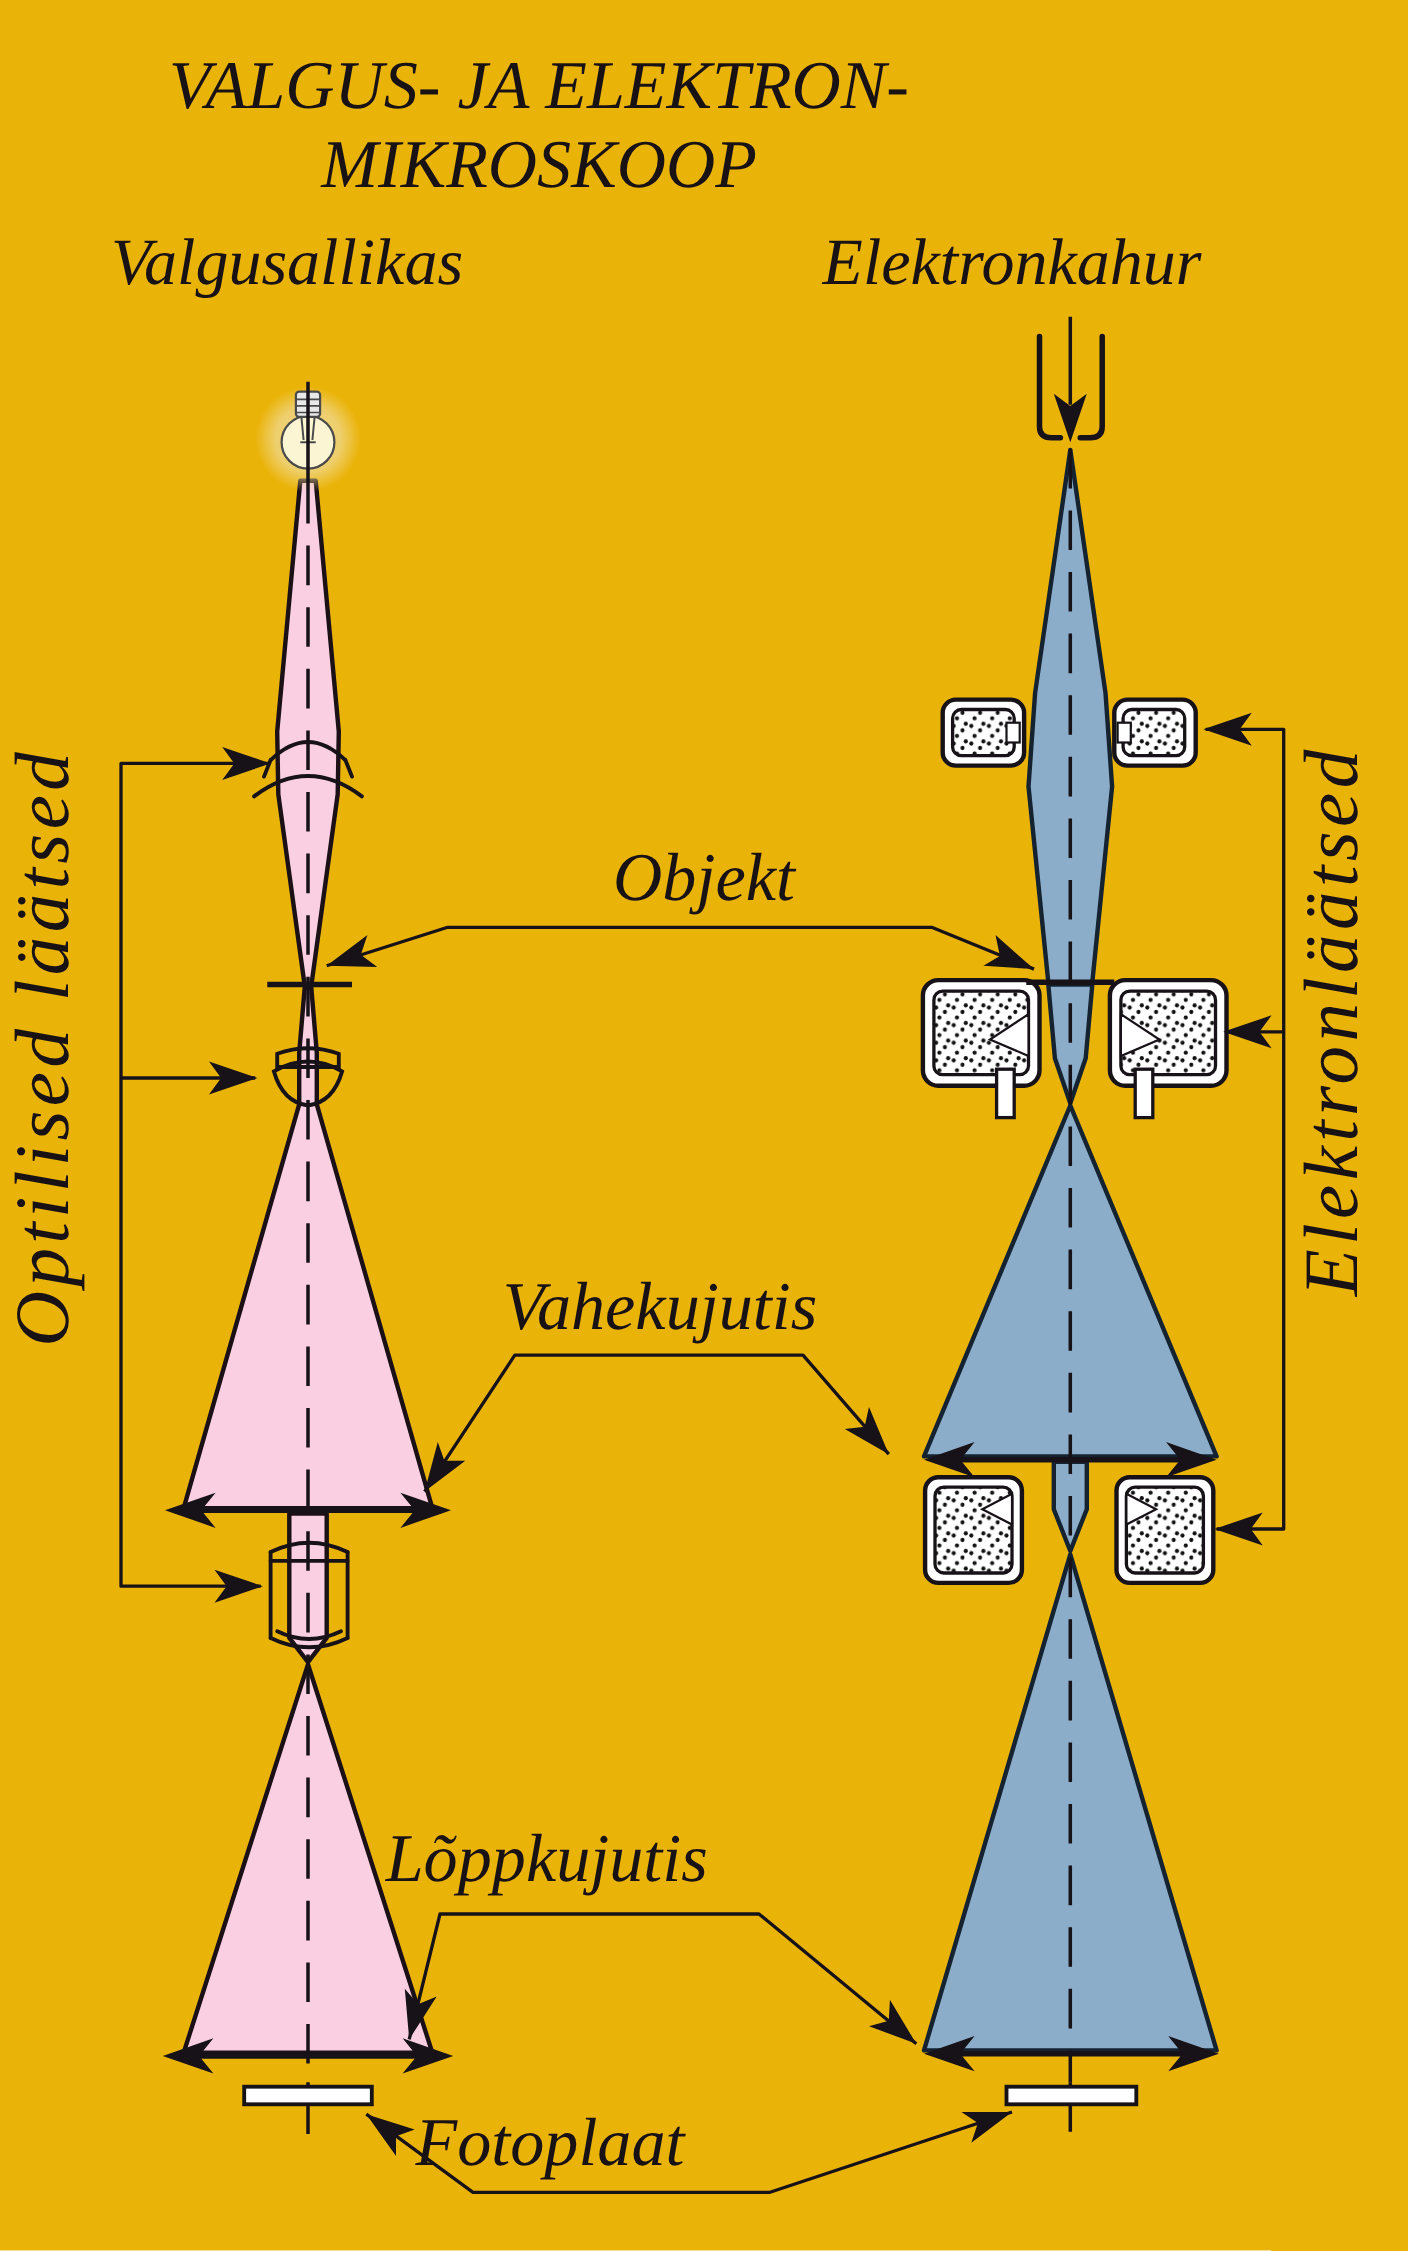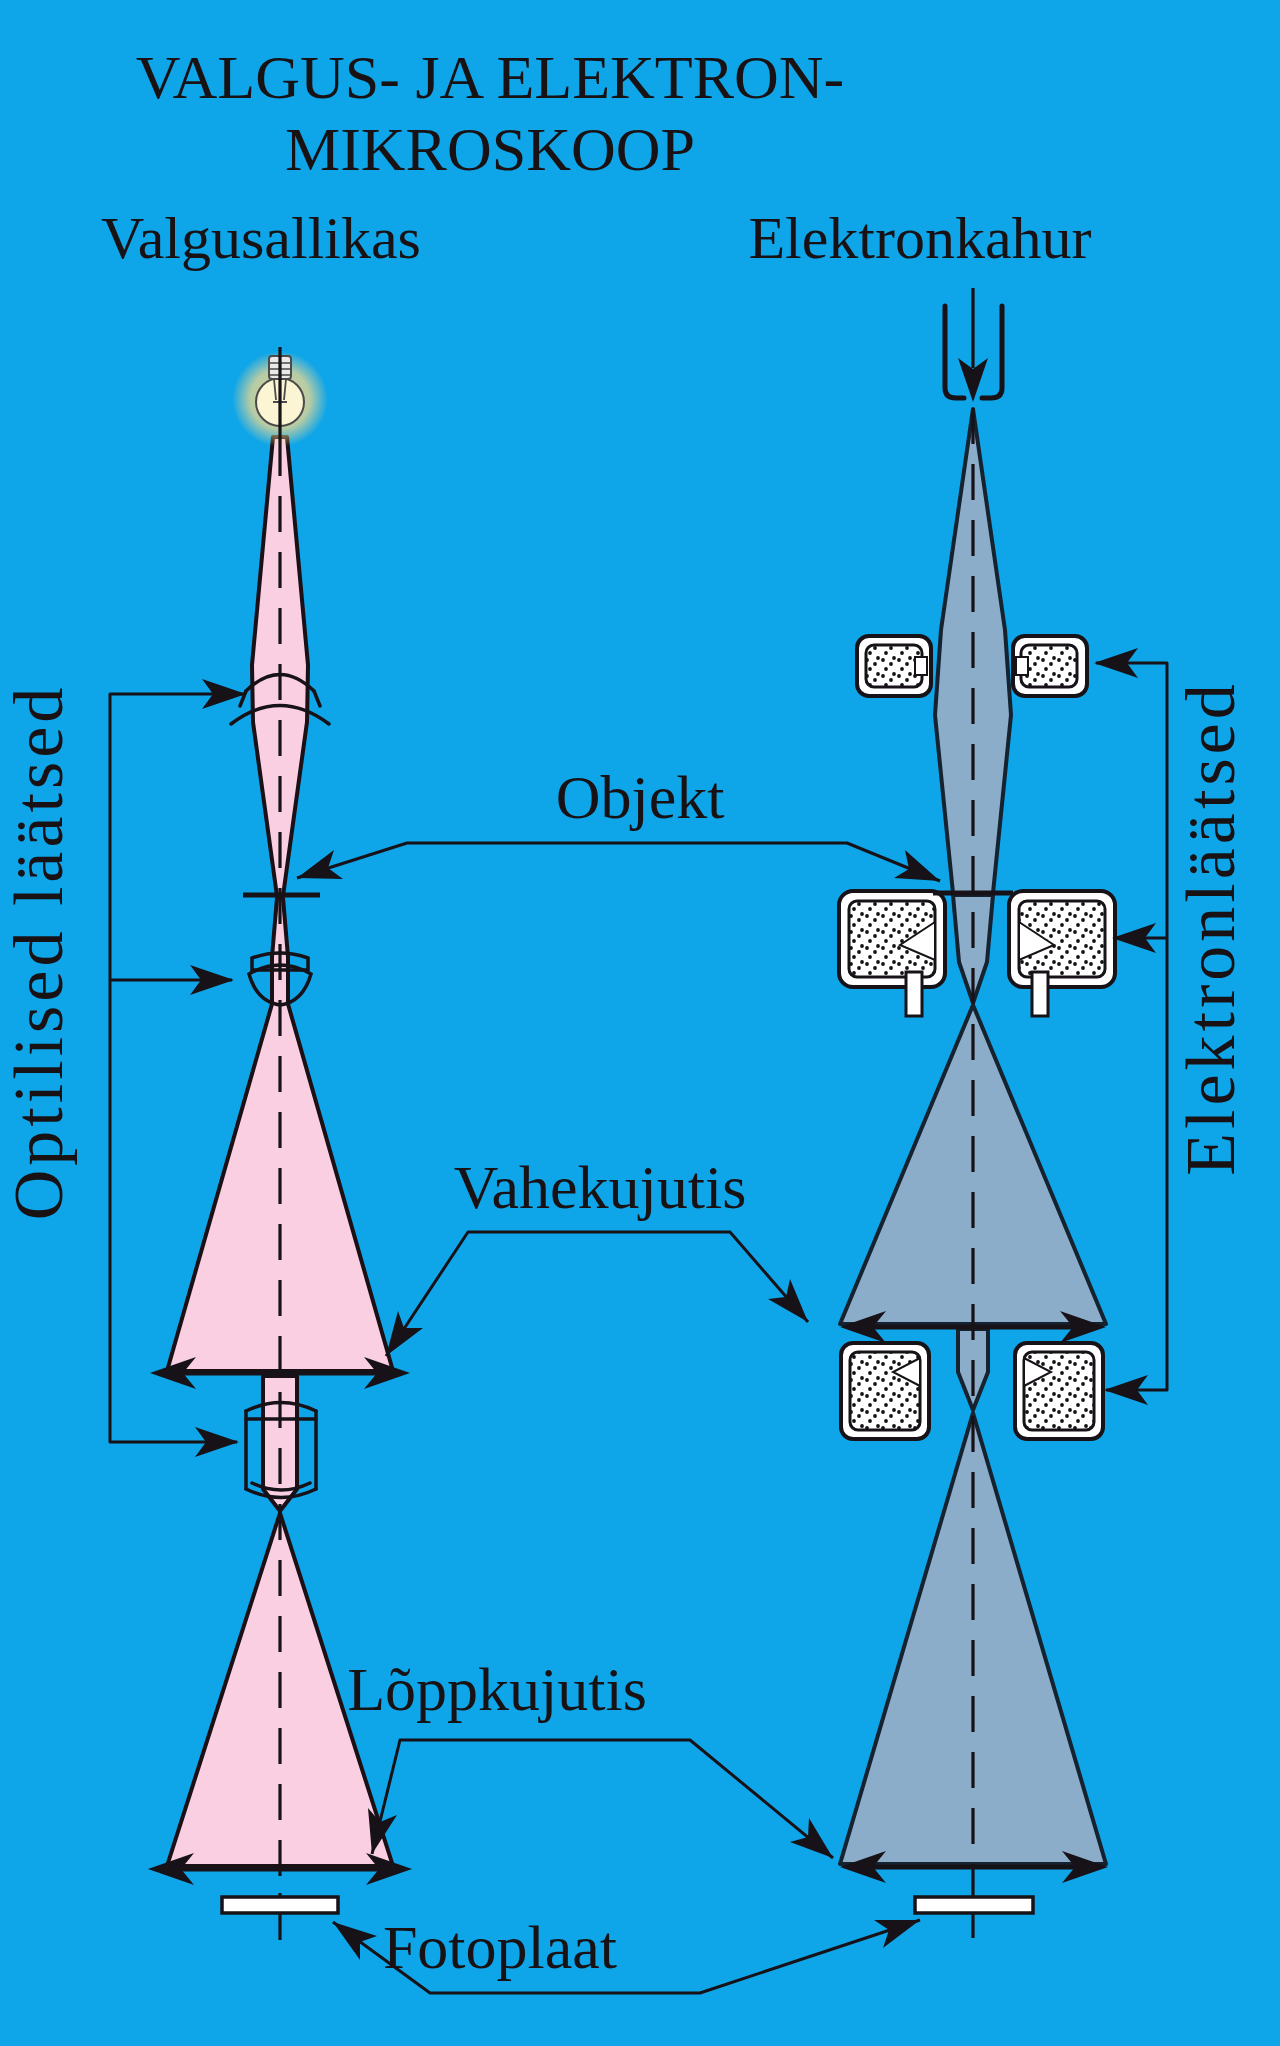--- a/index.html
+++ b/index.html
@@ -1,16 +1,16 @@
 <!DOCTYPE html>
 <html><head>
 <meta charset="utf-8">
 <style>
   html,body{margin:0;padding:0;background:#ffffff;}
-  .canvas{width:1280px;height:2046px;background:#0ea5e9;position:relative;overflow:hidden;}
+  .canvas{width:1280px;height:2046px;background:#eab308;position:relative;overflow:hidden;font-style:italic;}
   svg{display:block;}
   svg text{font-family:"Liberation Serif","DejaVu Serif",serif;fill:#191214;}
   .title-text{font-size:62px;}
   .label-text{font-size:62px;}
   .col-label{font-size:60px;}
   .vert-label{font-size:70px;letter-spacing:4px;}
   .beam-light{stroke:#1b1016;stroke-width:4;stroke-linejoin:round;}
   .beam-electron{stroke:#152330;stroke-width:4;stroke-linejoin:round;}
   .outline{fill:none;stroke:#171217;stroke-width:3.5;stroke-linecap:round;}
   .outline-thick{fill:none;stroke:#171217;stroke-width:5;stroke-linecap:round;}

